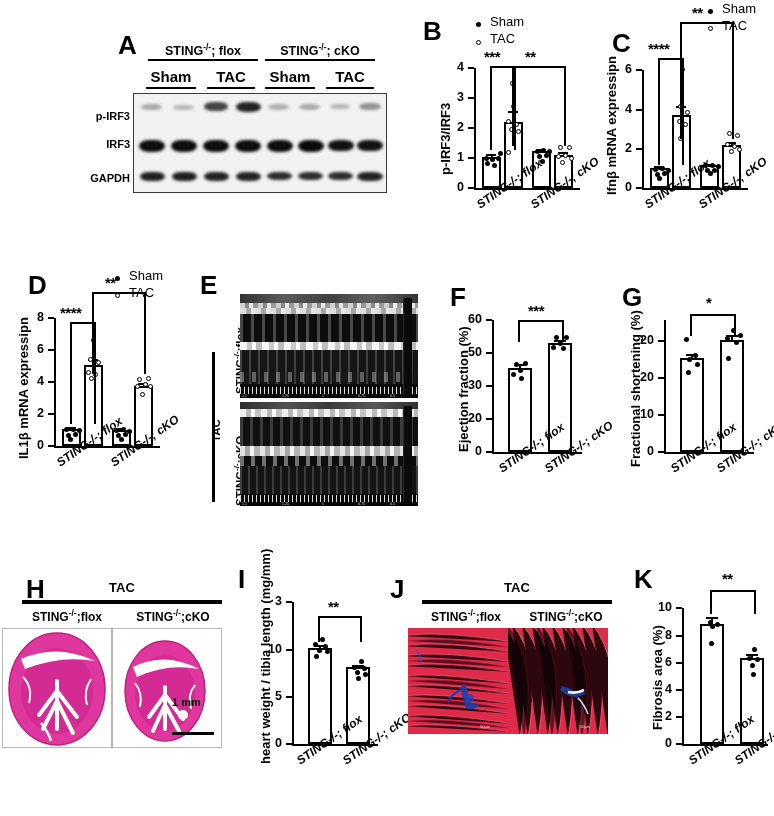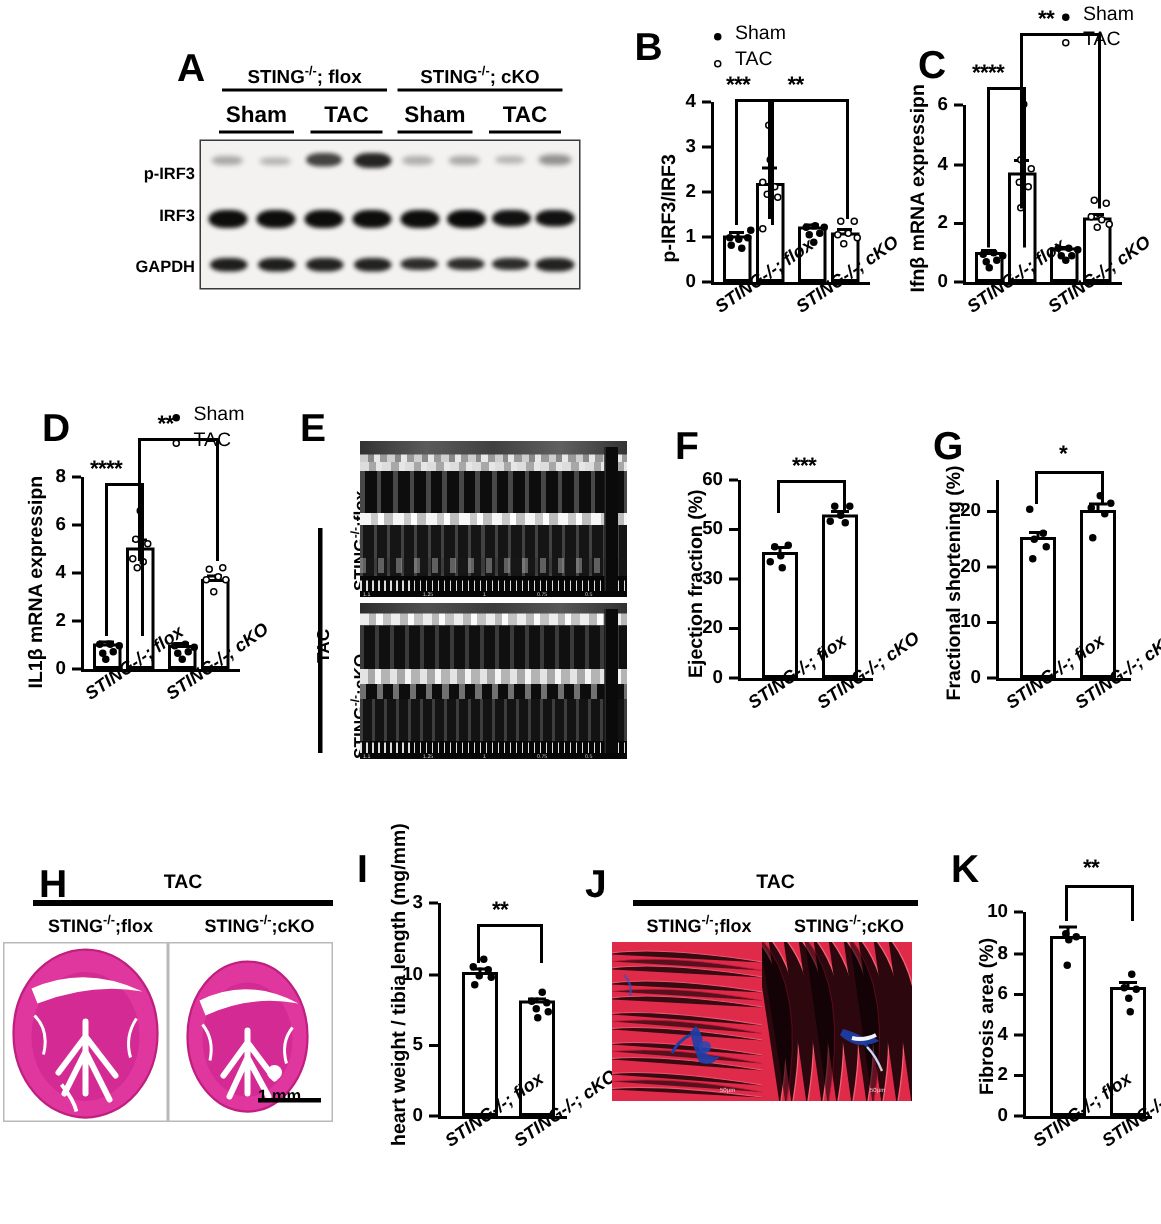--- a/index.html
+++ b/index.html
@@ -516,21 +516,21 @@
         <ellipse cx="52" cy="62" rx="40" ry="50" fill="none" stroke="#c01f80" stroke-width="1.5"></ellipse>
         <ellipse cx="52" cy="64" rx="30" ry="38" fill="#d42a94"></ellipse>
         <path d="M20 38 Q52 22 86 40 Q54 34 24 48 Z" fill="#ffffff"></path>
         <path d="M52 58 L52 100 M52 66 L36 88 M52 66 L70 90 M52 76 L40 102 M52 76 L66 102" stroke="#ffffff" stroke-width="4" fill="none" stroke-linecap="round"></path>
         <path d="M22 54 Q30 64 27 78" stroke="#ffffff" stroke-width="2" fill="none"></path>
         <path d="M82 56 Q74 66 78 80" stroke="#ffffff" stroke-width="2" fill="none"></path>
         <circle cx="70" cy="86" r="5" fill="#ffffff"></circle>
       </svg>
     </div>
 
-    <div class="scaletxt" style="left:172px;top:173px;">1 mm</div>
+    <div class="scaletxt" style="left:172px;top:144px;">1 mm</div>
     <div class="scalebar" style="left:172px;top:180px;width:42px;"></div>
   </div>
 
   <div class="panel" style="left:232px;top:552px;width:150px;height:264px;">
     <div class="plabel" style="position:absolute;left:6px;top:14px;">I</div>
     <div class="chart" style="left:0;top:0;width:150px;height:264px;">
       <div class="ylab" style="left:26px;top:212px;">heart weight / tibia length (mg/mm)</div>
 
       <div class="axisline" style="left:60px;top:50px;width:2px;height:142px;"></div>
       <div class="axisline" style="left:60px;top:192px;width:86px;height:2px;"></div>

